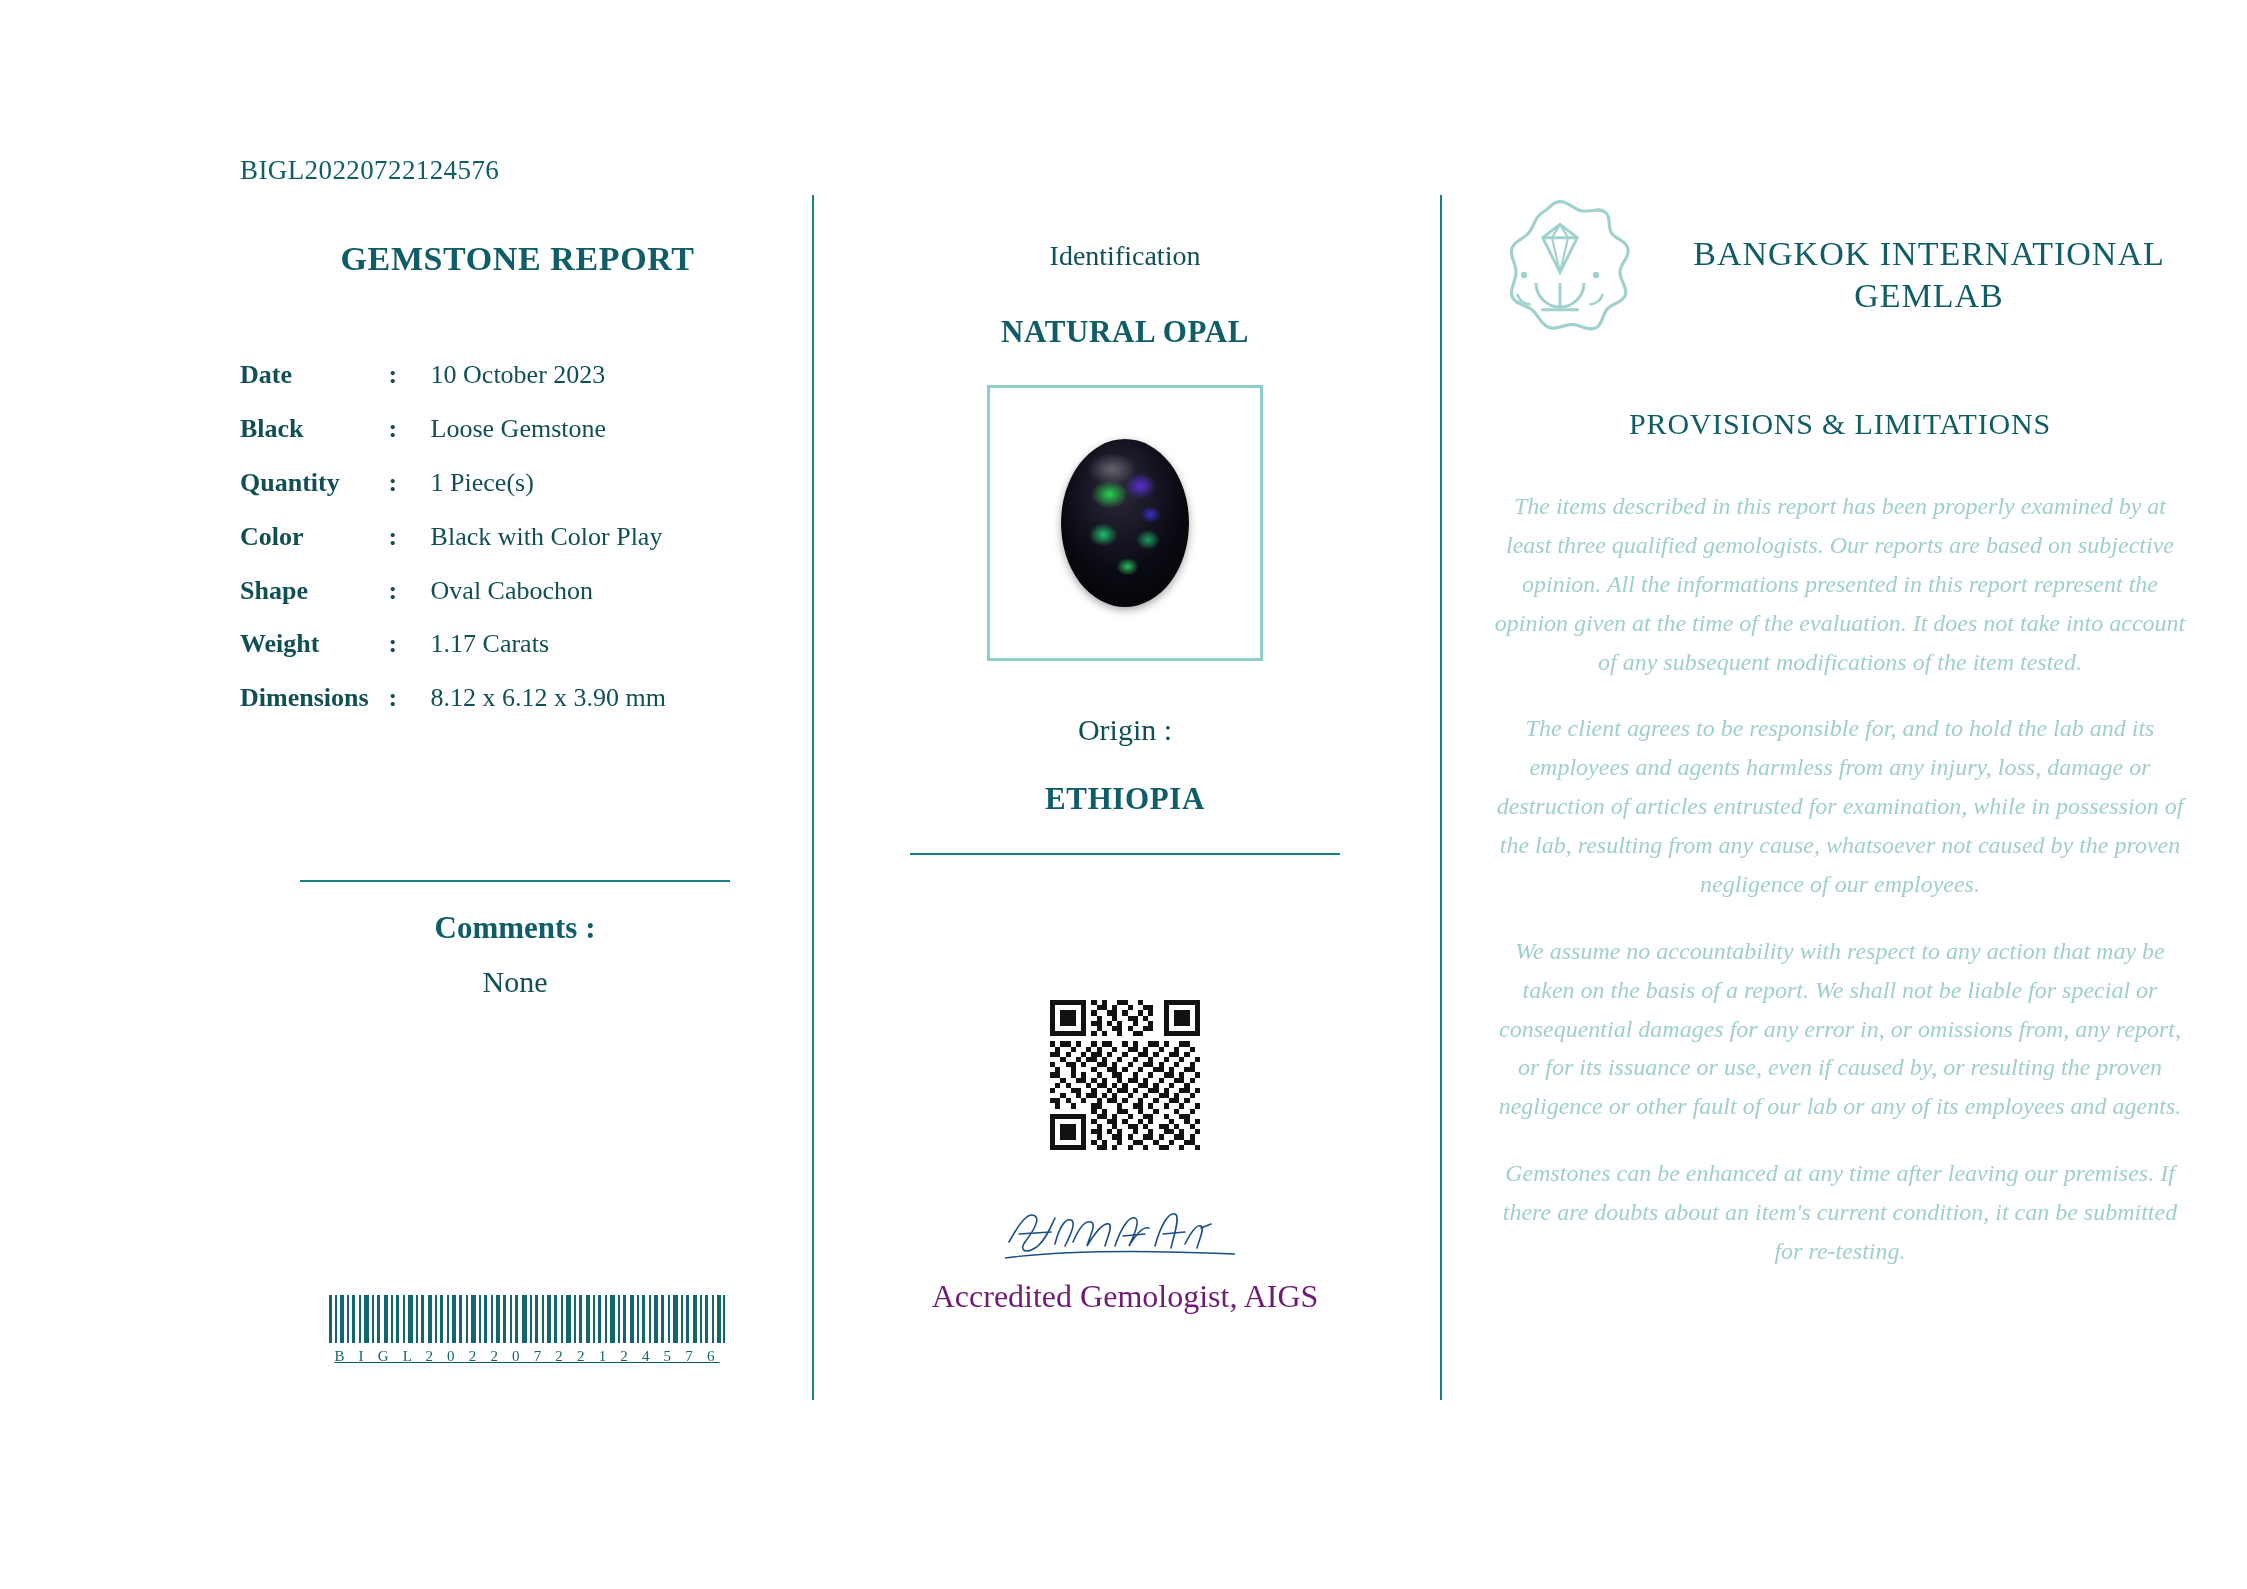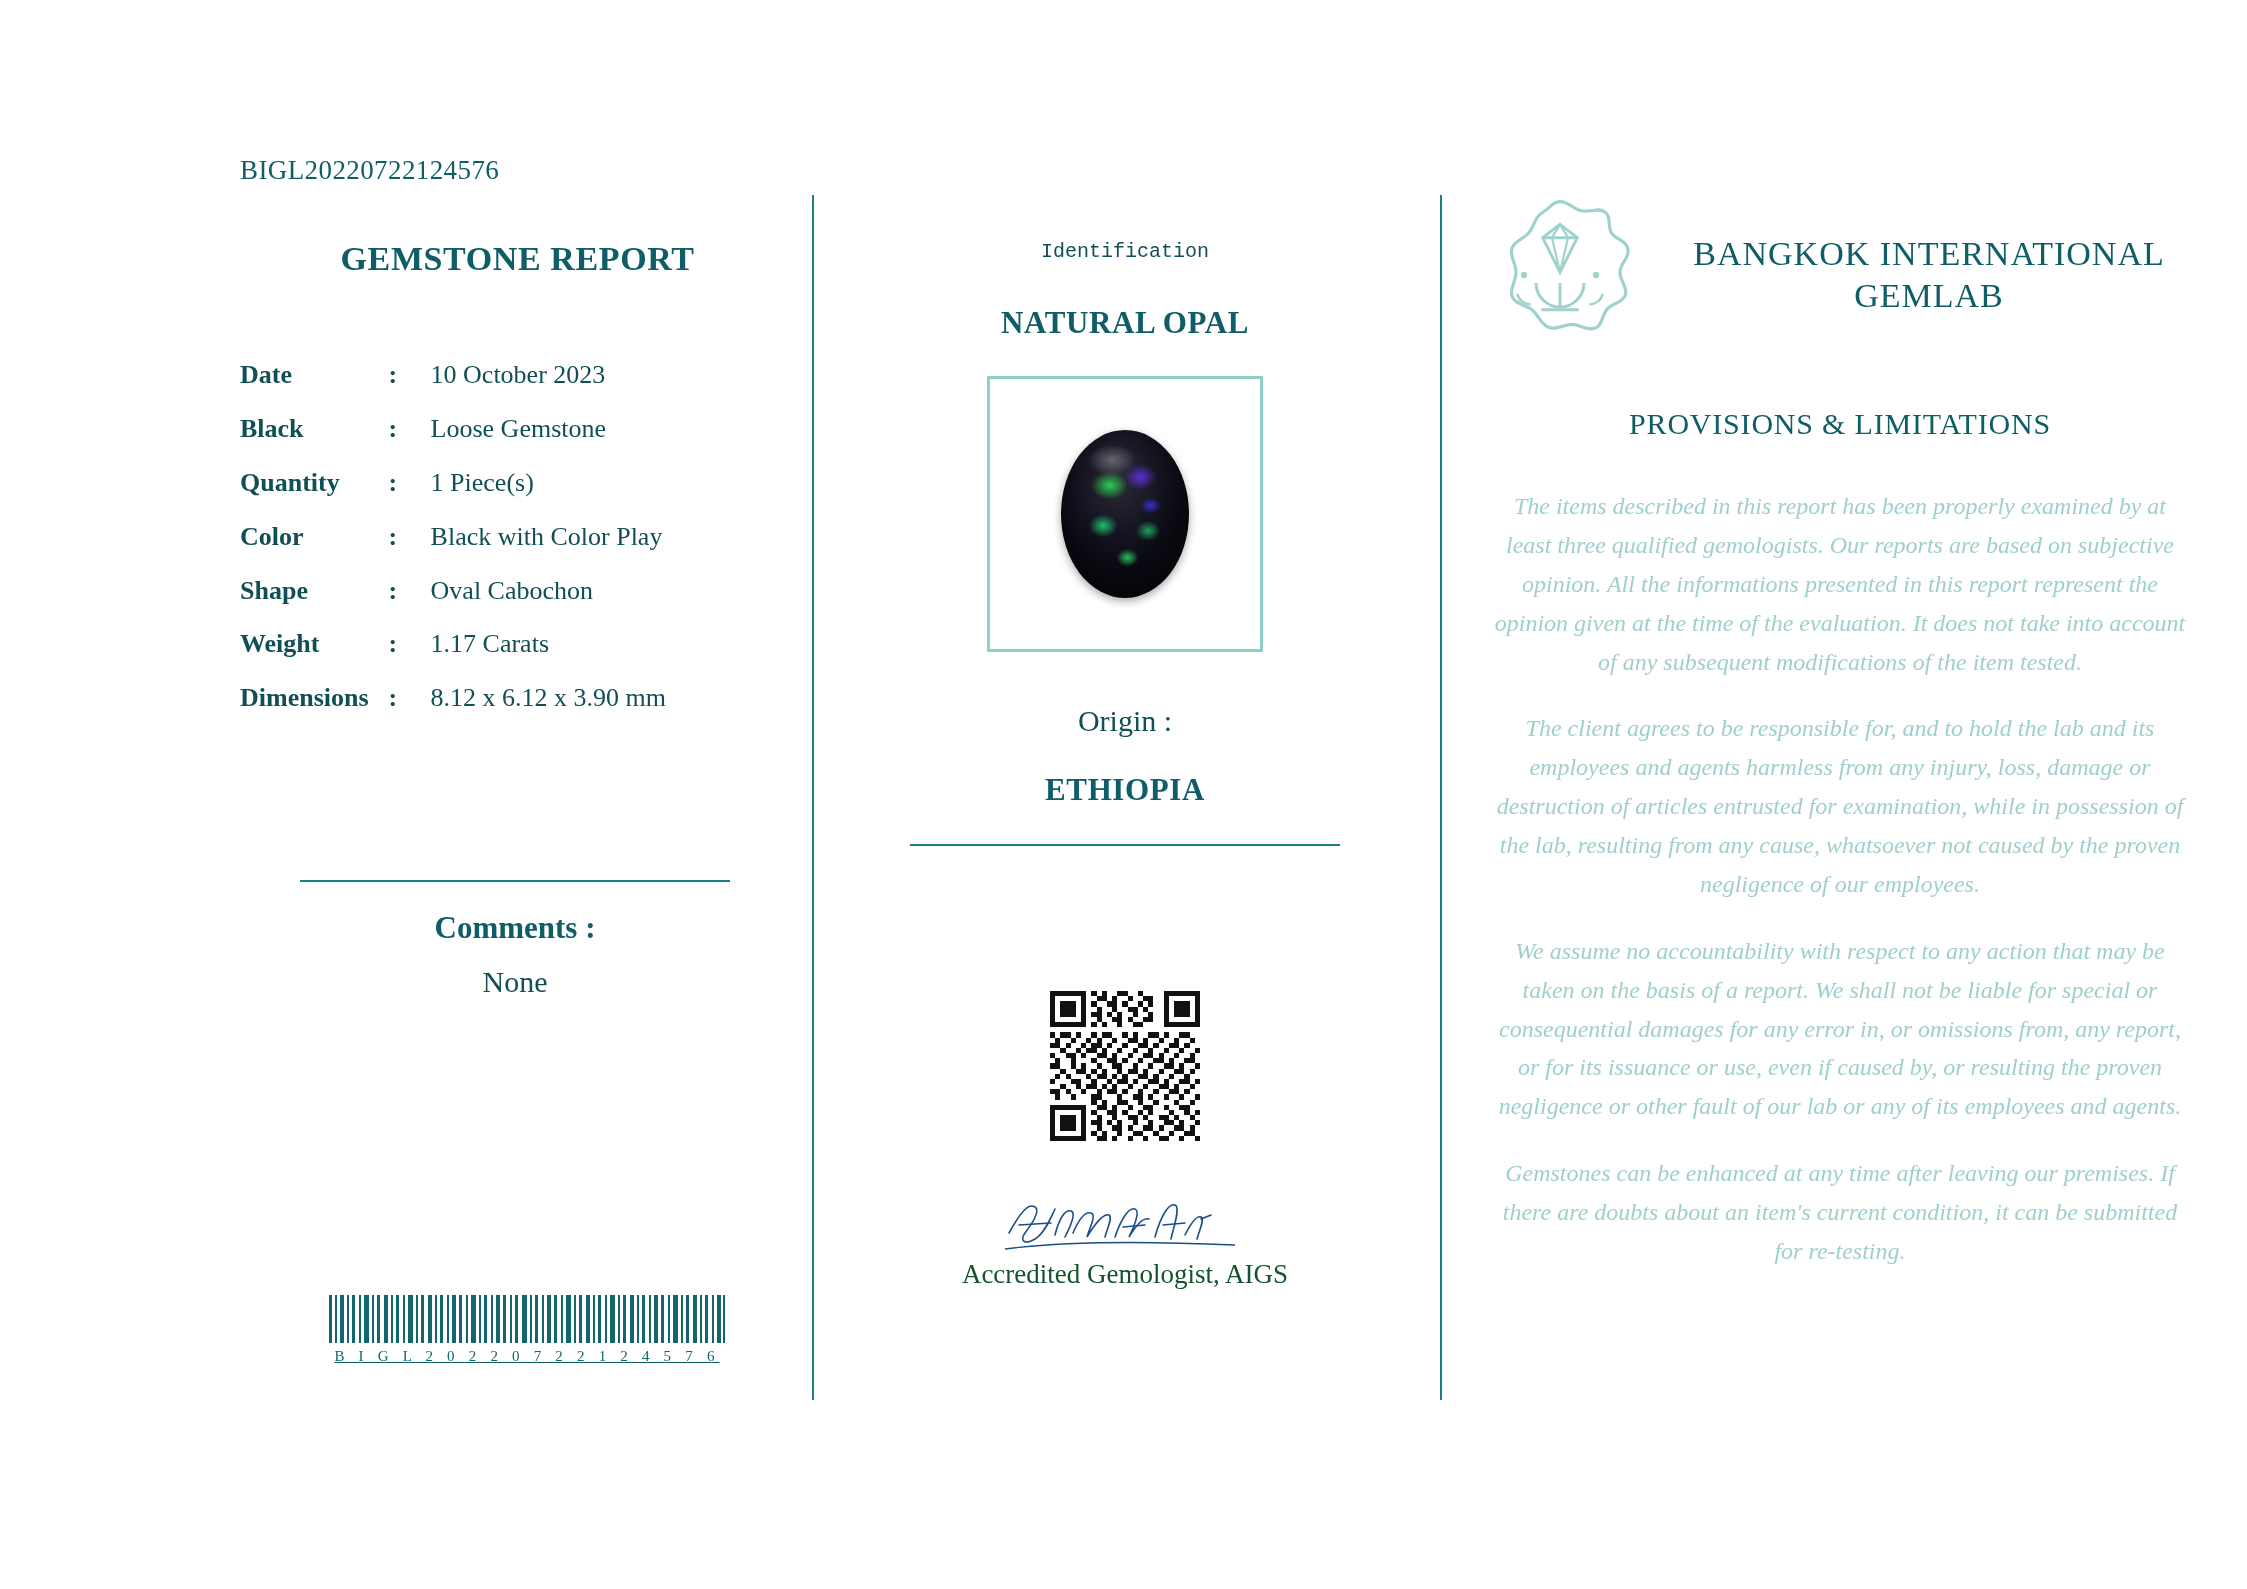--- a/index.html
+++ b/index.html
@@ -141,23 +141,22 @@
 
   
   .col-mid {
     position: absolute;
     left: 860px;
     top: 240px;
     width: 530px;
     text-align: center;
   }
   .ident-label {
-    font-size: 20px;
+    font-size: 28px;
     color: #114f57;
-    font-family: Liberation Mono, monospace;
   }
   .ident-value {
     margin-top: 42px;
     font-size: 31px;
     font-weight: bold;
     letter-spacing: 0.6px;
     color: #0f5d66;
   }
   .gem-frame {
     margin: 35px auto 0 auto;
@@ -222,22 +221,23 @@
     display: block;
   }
 
   .signature {
     margin: 48px auto 0 auto;
     width: 260px;
     height: 70px;
     display: block;
   }
   .sign-caption {
-    font-size: 27px;
-    color: #14532d;
+    margin-top: 10px;
+    font-size: 32px;
+    color: #701a75;
   }
 
   
   .col-right {
     position: absolute;
     left: 1480px;
     top: 195px;
     width: 720px;
   }
   .brand-row {

